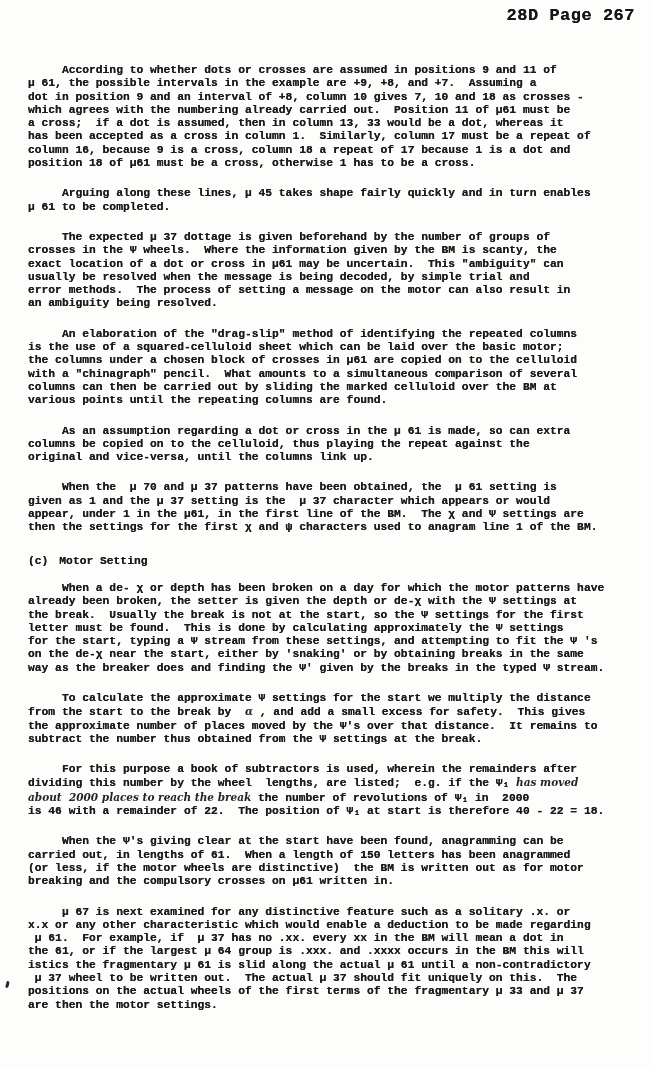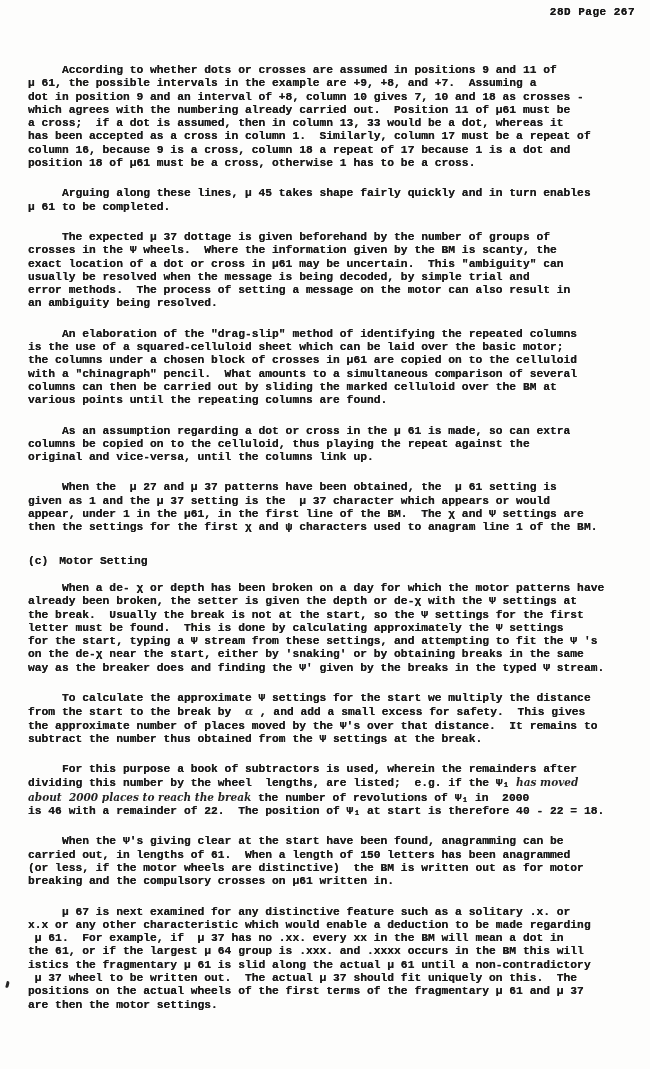--- a/index.html
+++ b/index.html
@@ -13,21 +13,21 @@
     height: 1069px;
     background: #fdfdfc;
     overflow: hidden;
     font-family: "Liberation Mono", "DejaVu Sans Mono", monospace;
     color: #1b1b1b;
   }
   .page-header {
     position: absolute;
     top: 6px;
     right: 15px;
-    font-size: 11px;
+    font-size: 17px;
     font-weight: bold;
     letter-spacing: 0.5px;
     color: #161616;
     text-shadow: 0 0 0.5px #222;
   }
   .document-body {
     position: absolute;
     left: 28px;
     top: 64px;
     width: 602px;
@@ -104,21 +104,21 @@
         <div class="line"><span>with a "chinagraph" pencil.  What amounts to a simultaneous comparison of several</span></div>
         <div class="line"><span>columns can then be carried out by sliding the marked celluloid over the BM at</span></div>
         <div class="line"><span>various points until the repeating columns are found.</span></div>
       </div>
       <div class="para">
         <div class="line"><span>     As an assumption regarding a dot or cross in the μ 61 is made, so can extra</span></div>
         <div class="line"><span>columns be copied on to the celluloid, thus playing the repeat against the</span></div>
         <div class="line"><span>original and vice-versa, until the columns link up.</span></div>
       </div>
       <div class="para">
-        <div class="line"><span>     When the  μ 27 and μ 37 patterns have been obtained, the  μ 61 setting is</span></div>
+        <div class="line"><span>     When the  μ 70 and μ 37 patterns have been obtained, the  μ 61 setting is</span></div>
         <div class="line"><span>given as 1 and the μ 37 setting is the  μ 37 character which appears or would</span></div>
         <div class="line"><span>appear, under 1 in the μ61, in the first line of the BM.  The χ and Ψ settings are</span></div>
         <div class="line"><span>then the settings for the first χ and ψ characters used to anagram line 1 of the BM.</span></div>
       </div>
       <div class="heading"><span class="heading-prefix">(c)</span><span class="heading-title">Motor Setting</span></div>
       <div class="para">
         <div class="line"><span>     When a de- χ or depth has been broken on a day for which the motor patterns have</span></div>
         <div class="line"><span>already been broken, the setter is given the depth or de-χ with the Ψ settings at</span></div>
         <div class="line"><span>the break.  Usually the break is not at the start, so the Ψ settings for the first</span></div>
         <div class="line"><span>letter must be found.  This is done by calculating approximately the Ψ settings</span></div>
@@ -144,18 +144,18 @@
         <div class="line"><span>(or less, if the motor wheels are distinctive)  the BM is written out as for motor</span></div>
         <div class="line"><span>breaking and the compulsory crosses on μ61 written in.</span></div>
       </div>
       <div class="para">
         <div class="line"><span>     μ 67 is next examined for any distinctive feature such as a solitary .x. or</span></div>
         <div class="line"><span>x.x or any other characteristic which would enable a deduction to be made regarding</span></div>
         <div class="line"><span> μ 61.  For example, if  μ 37 has no .xx. every xx in the BM will mean a dot in</span></div>
         <div class="line"><span>the 61, or if the largest μ 64 group is .xxx. and .xxxx occurs in the BM this will</span></div>
         <div class="line"><span>istics the fragmentary μ 61 is slid along the actual μ 61 until a non-contradictory</span></div>
         <div class="line"><span> μ 37 wheel to be written out.  The actual μ 37 should fit uniquely on this.  The</span></div>
-        <div class="line"><span>positions on the actual wheels of the first terms of the fragmentary μ 61 and μ 37</span></div>
+        <div class="line"><span>positions on the actual wheels of the first terms of the fragmentary μ 33 and μ 37</span></div>
         <div class="line"><span>are then the motor settings.</span></div>
       </div>
     </div>
   <div class="ink-mark"></div>
 </div>
 
 </body></html>

